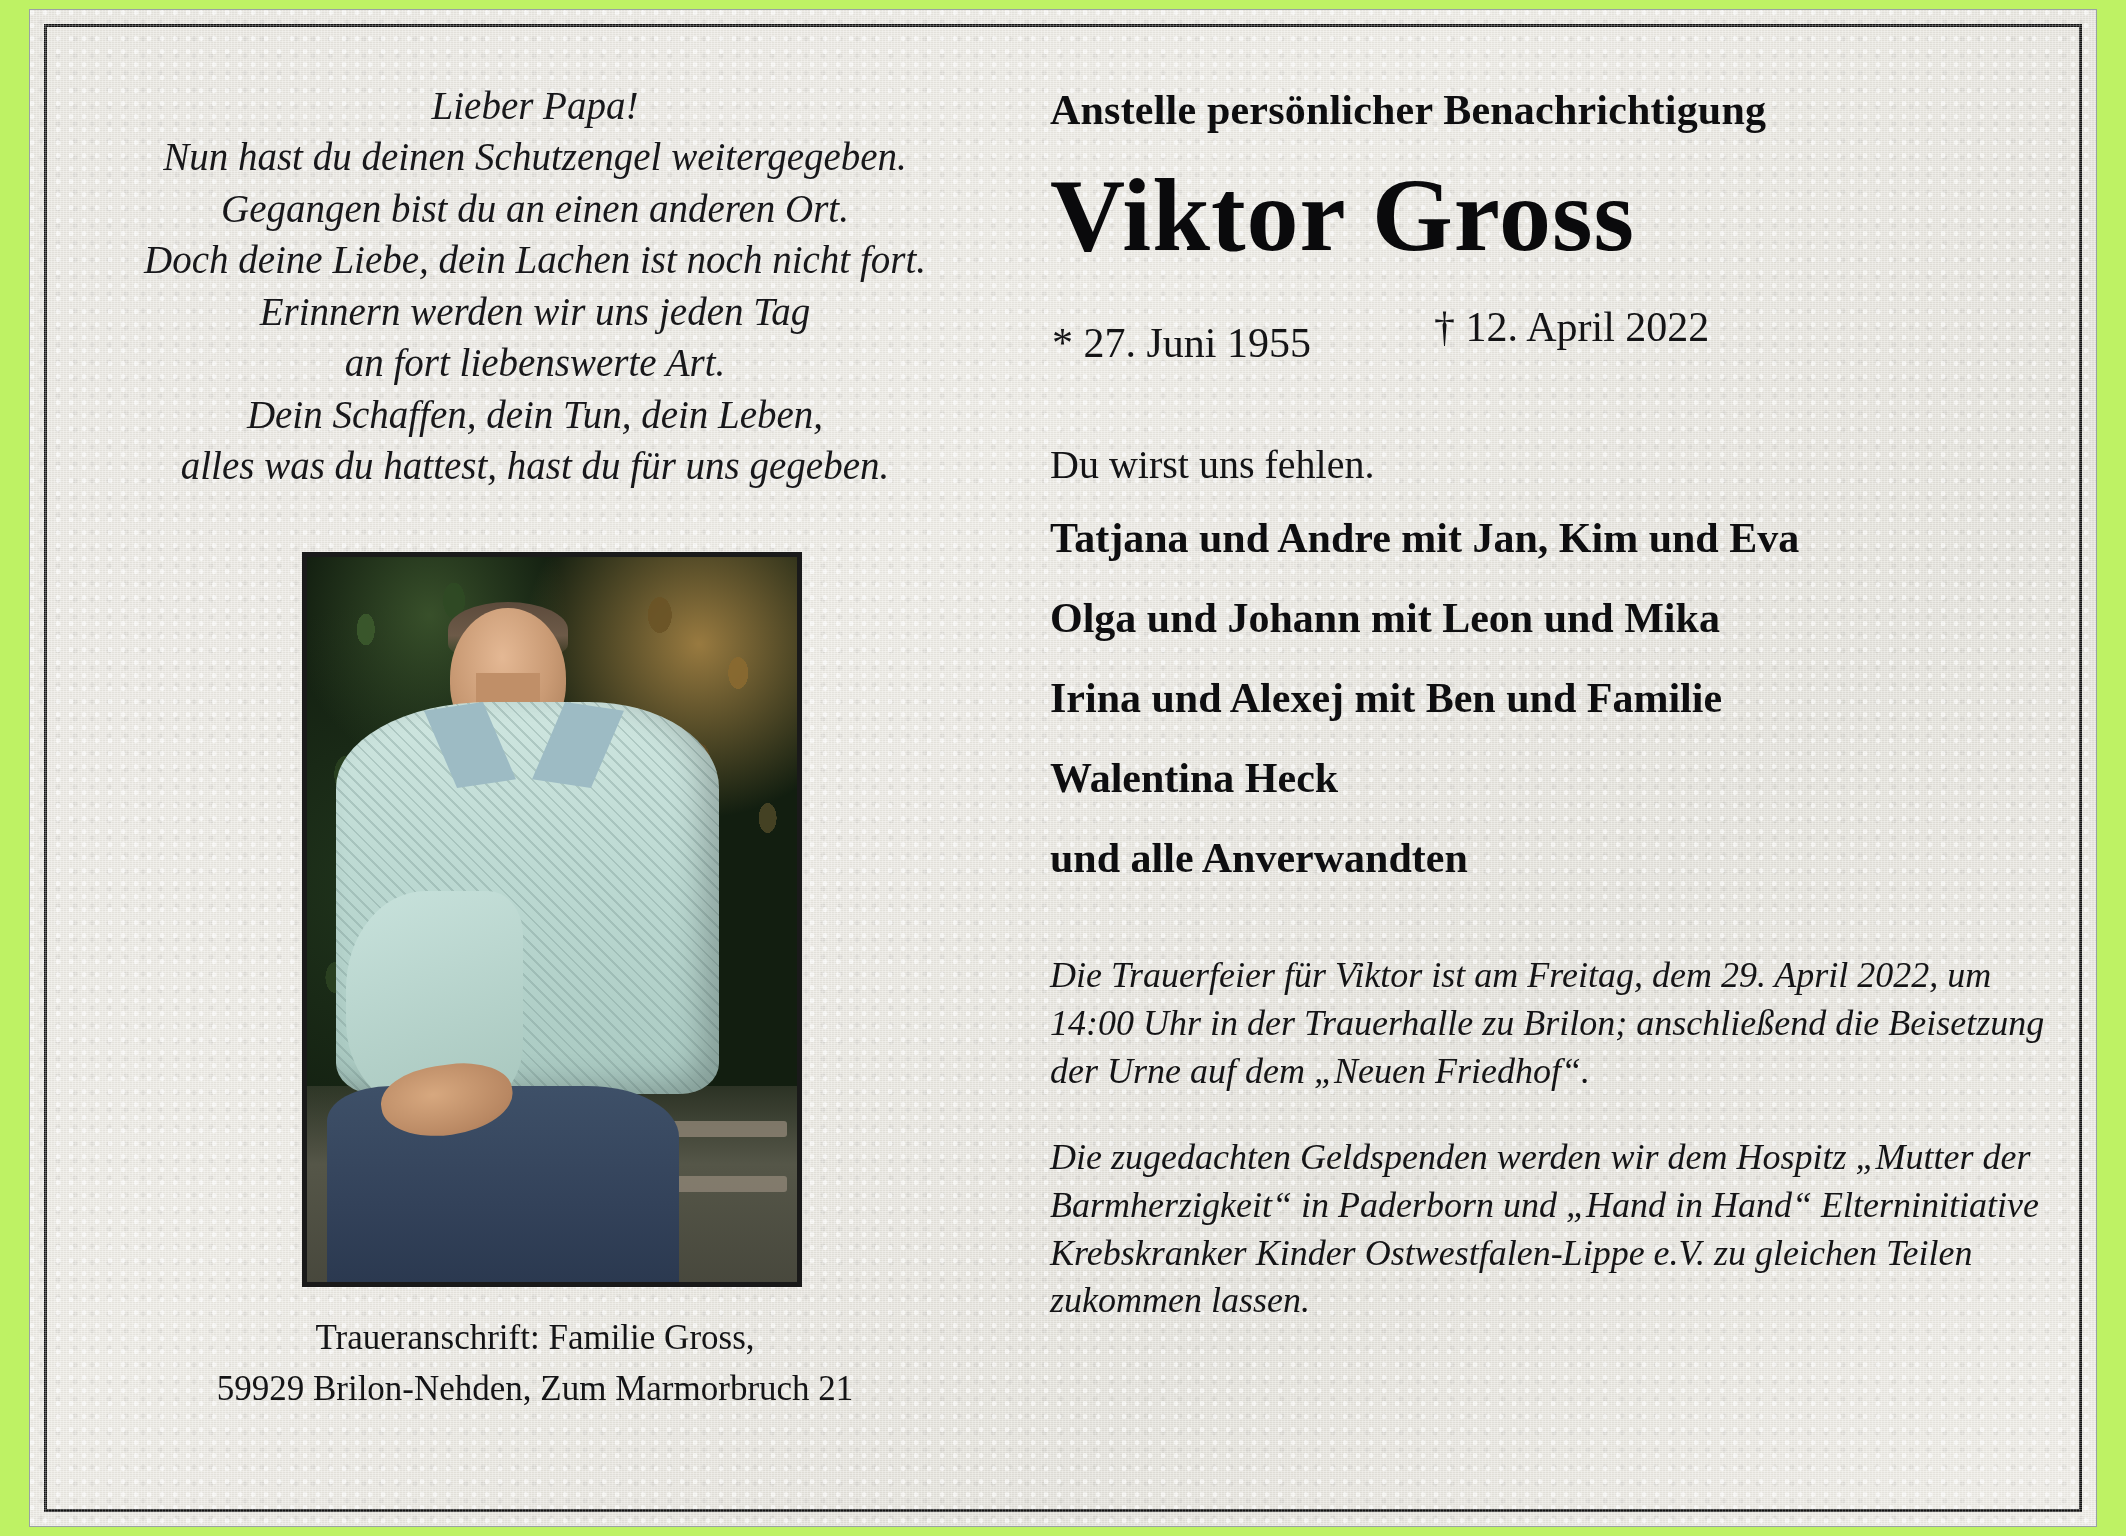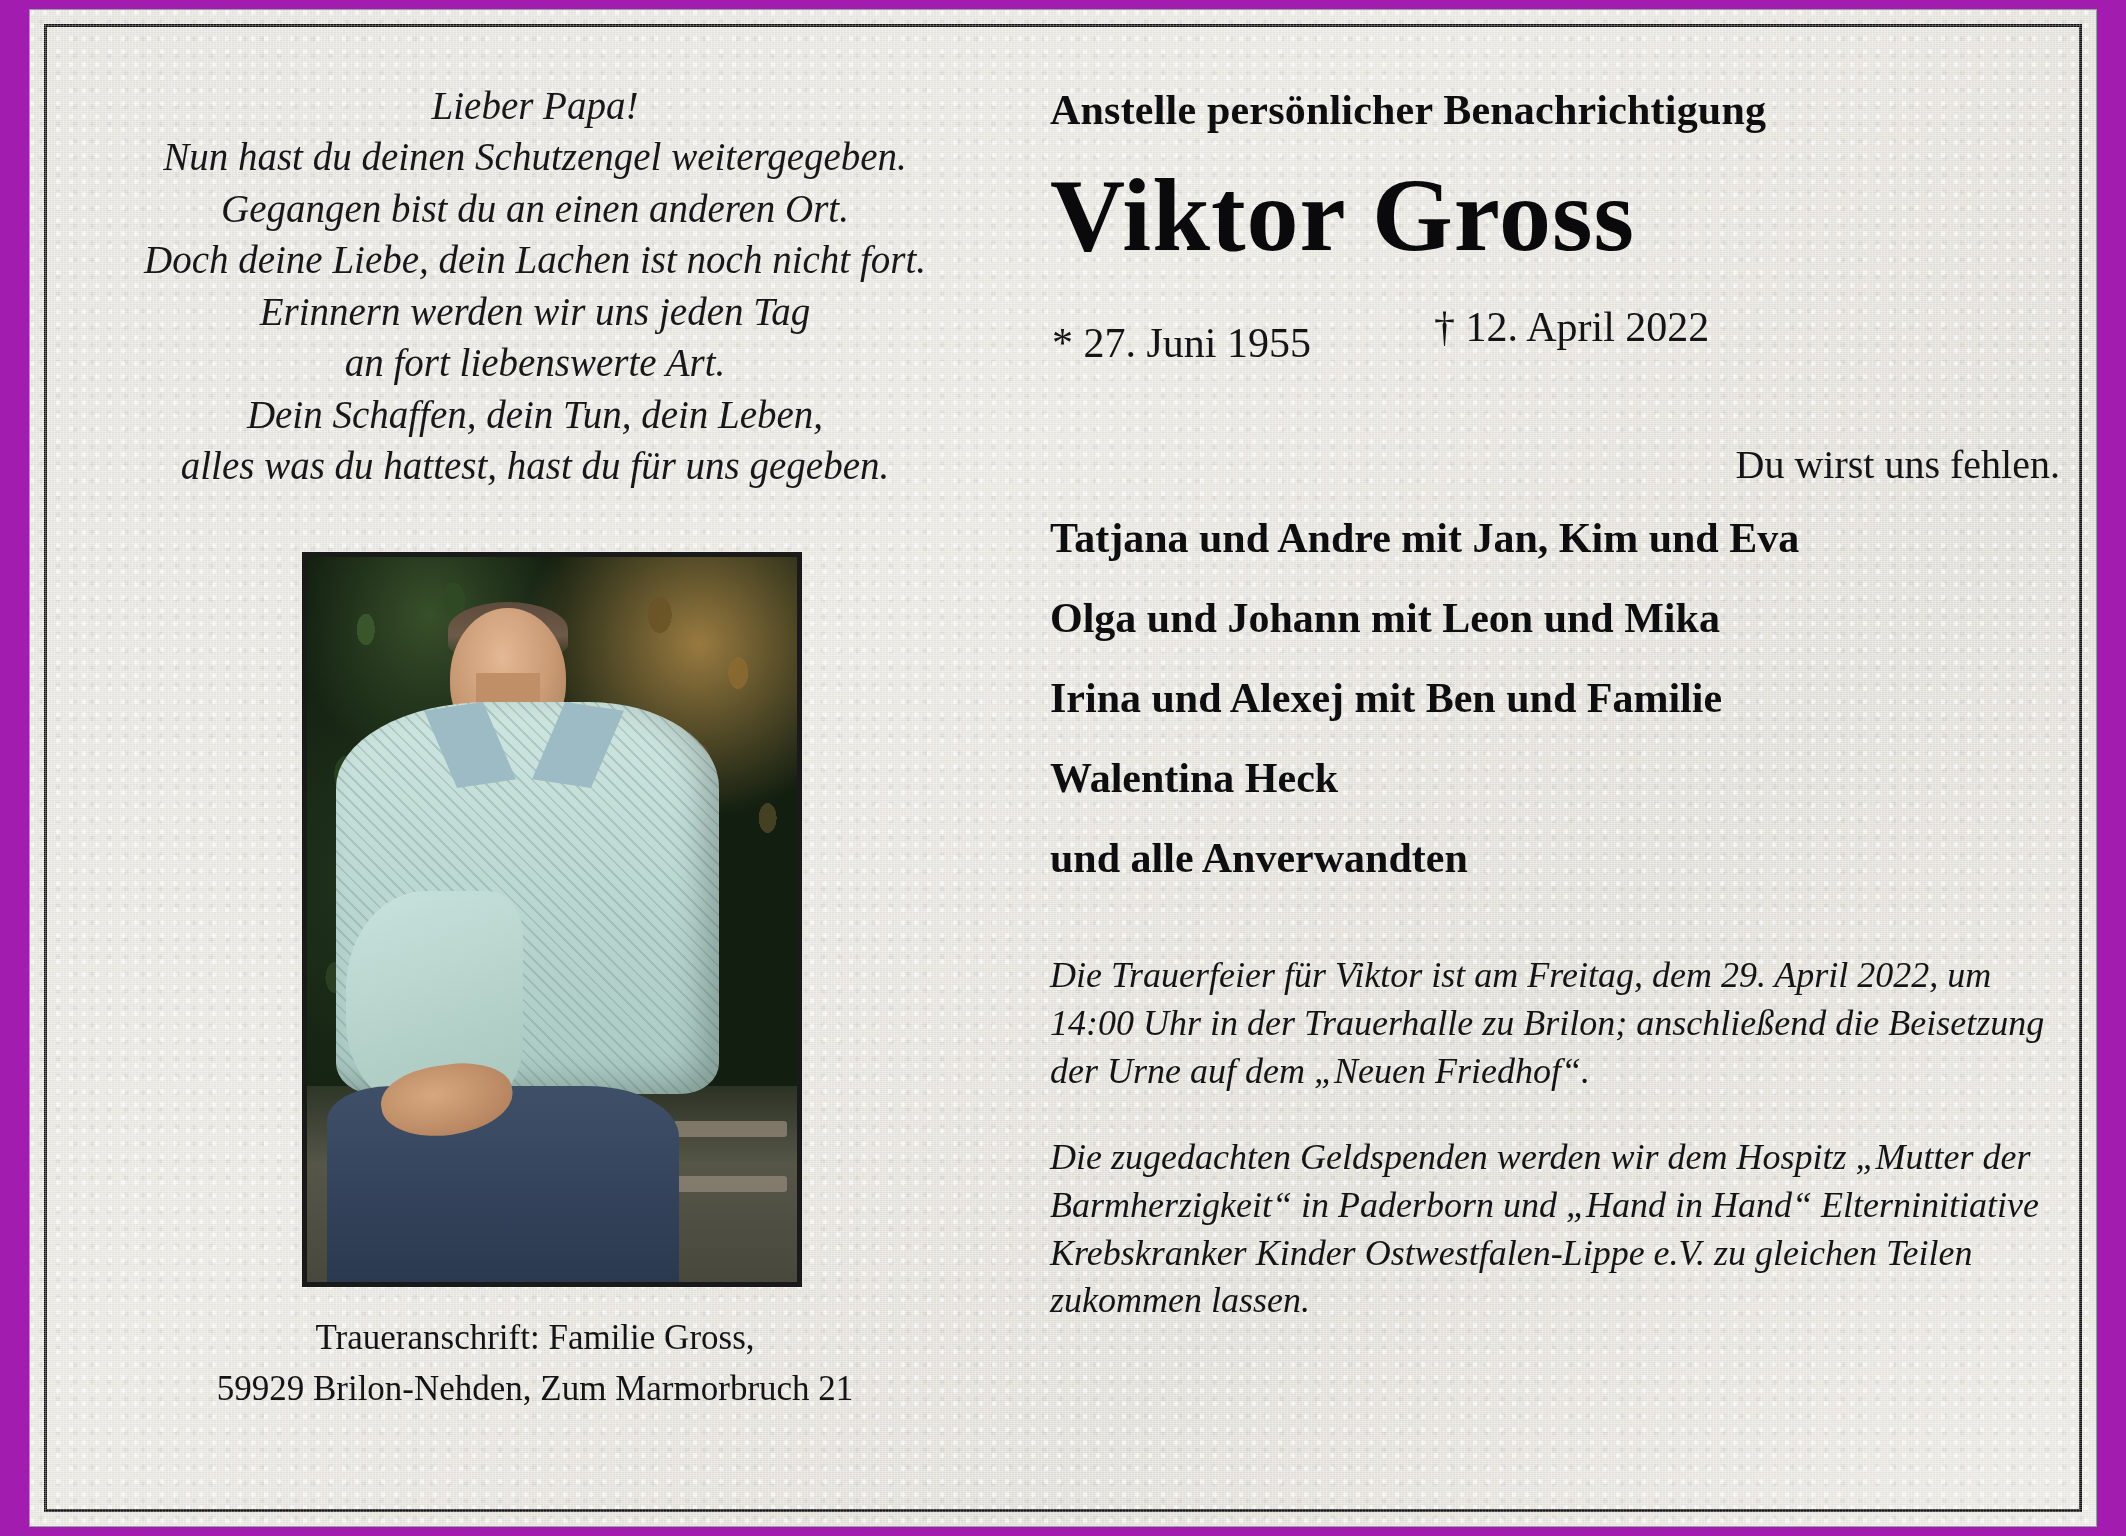--- a/index.html
+++ b/index.html
@@ -4,21 +4,21 @@
 <style>
   html, body {
     margin: 0;
     padding: 0;
     background: #aab2b4;
   }
   #page {
     position: relative;
     width: 2126px;
     height: 1536px;
-    background: #a21caf;
+    background: #bef264;
     overflow: hidden;
     font-family: "Liberation Serif", serif;
   }
   
   .card {
     position: absolute;
     left: 30px;
     top: 10px;
     width: 2066px;
     height: 1516px;
@@ -243,21 +243,20 @@
     margin-top: 34px;
     height: 52px;
   }
   .dates .born { position: absolute; left: 2px; top: 16px; }
   .dates .died { position: absolute; left: 384px; top: 0; }
 
   .farewell {
     font-size: 40px;
     color: #141416;
     margin-top: 86px;
-    text-align: right;
   }
   .family {
     margin-top: 26px;
   }
   .family div {
     font-weight: bold;
     font-size: 42px;
     color: #0e0e10;
     margin-bottom: 32px;
   }

